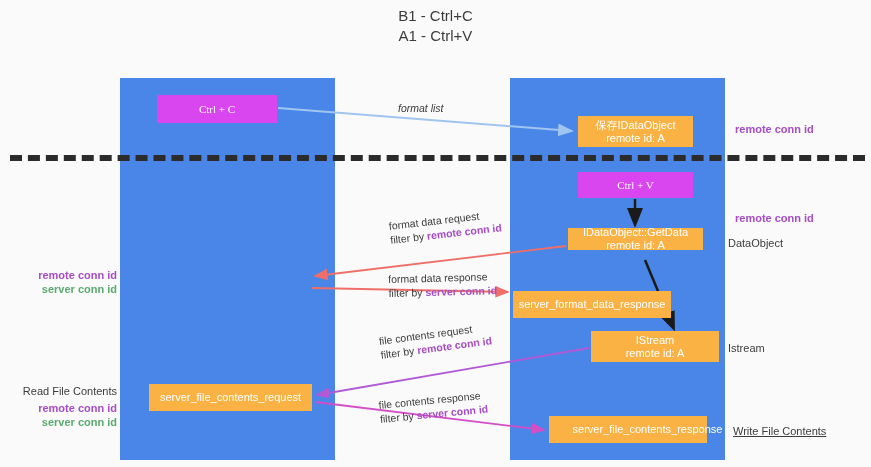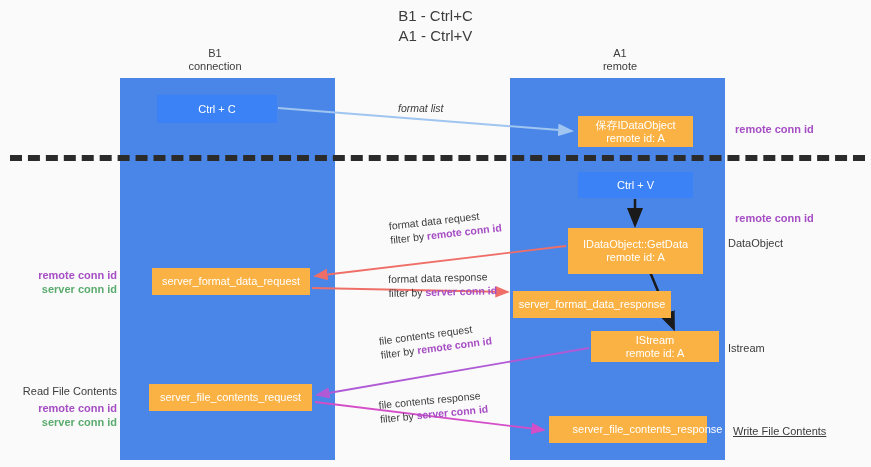--- a/index.html
+++ b/index.html
@@ -36,29 +36,29 @@
 
   
   .box{
     box-sizing:border-box;
     display:flex;align-items:center;justify-content:center;
     text-align:center;
     color:#ffffff;
     font-size:11px;line-height:13px;
     padding:2px 4px;
   }
-  .box.green{background:#3b82f6;}
+  .box.green{background:#d946ef;font-family:Liberation Serif, serif;}
   .box.orange{background:#fbb244;justify-content:center;}
   .box .l2{display:block;}
 
   
   #box-ctrlc{left:157px;top:95px;width:120px;height:28px;}
   #box-idataobject{left:578px;top:116px;width:115px;height:31px;}
   #box-ctrlv{left:578px;top:172px;width:115px;height:26px;justify-content:center;}
-  #box-getdata{left:568px;top:228px;width:135px;height:46px;}
+  #box-getdata{left:568px;top:228px;width:135px;height:22px;}
   #box-fmt-req{left:152px;top:268px;width:158px;height:27px;}
   #box-fmt-res{left:513px;top:278px;width:158px;height:27px;margin-top:13px;}
   #box-istream{left:591px;top:331px;width:128px;height:31px;}
   #box-file-req{left:149px;top:384px;width:163px;height:27px;}
   #box-file-res{left:549px;top:416px;width:158px;height:27px;padding-left:43px;}
 
   
   .lbl{font-size:11px;line-height:14px;}
   .lbl.plain{color:#3c3c3c;}
   .lbl.purple{color:#a64dc4;font-weight:bold;}
@@ -99,28 +99,20 @@
 </head>
 <body>
 
 <div id="stage">
 
   <div id="title" class="abs">
     <div>B1 - Ctrl+C</div>
     <div>A1 - Ctrl+V</div>
   </div>
 
-  <div id="head-b1" class="abs col-head">
-    <div>B1</div>
-    <div>connection</div>
-  </div>
-  <div id="head-a1" class="abs col-head">
-    <div>A1</div>
-    <div>remote</div>
-  </div>
 
   <div id="lane-b1" class="abs lane"></div>
   <div id="lane-a1" class="abs lane"></div>
 
   <svg id="wires" viewBox="0 0 871 467">
     <defs>
       <marker id="ah-blue" markerWidth="9" markerHeight="9" refX="7" refY="3.2" orient="auto">
         <path d="M0,0 L8,3.2 L0,6.4 z" fill="#9fc5f0"></path>
       </marker>
       <marker id="ah-red" markerWidth="9" markerHeight="9" refX="7" refY="3.2" orient="auto">
@@ -169,23 +161,20 @@
     <span>Ctrl + V</span>
   </div>
 
   <div id="box-getdata" class="abs box orange">
     <span>
       <span class="l2">IDataObject::GetData</span>
       <span class="l2">remote id: A</span>
     </span>
   </div>
 
-  <div id="box-fmt-req" class="abs box orange">
-    <span>server_format_data_request</span>
-  </div>
 
   <div id="box-fmt-res" class="abs box orange">
     <span>server_format_data_response</span>
   </div>
 
   <div id="box-istream" class="abs box orange">
     <span>
       <span class="l2">IStream</span>
       <span class="l2">remote id: A</span>
     </span>

